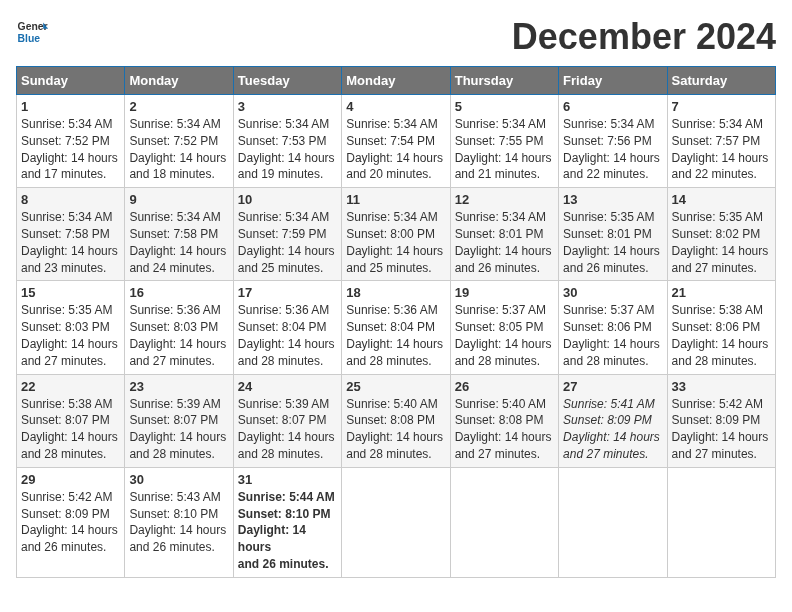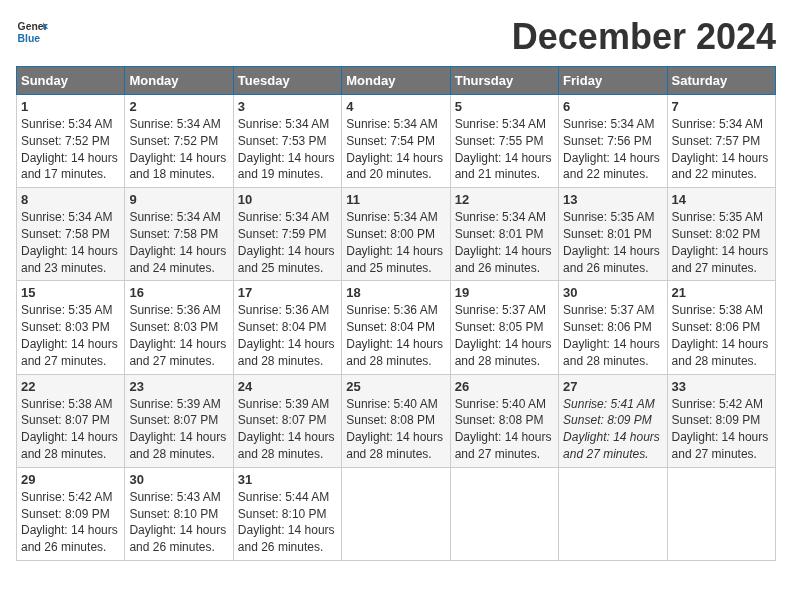--- a/index.html
+++ b/index.html
@@ -323,21 +323,21 @@
         </td>
         <td>
           <span class="day-num">30</span>
           <div class="day-info" style="white-space: pre-line;">Sunrise: 5:43 AM
 Sunset: 8:10 PM
 Daylight: 14 hours
 and 26 minutes.</div>
         </td>
         <td>
           <span class="day-num">31</span>
-          <div class="day-info" style="white-space: pre-line;">Sunrise: 5:44 AM
+          <div class="day-info" style="white-space: pre-line; font-weight: bold;">Sunrise: 5:44 AM
 Sunset: 8:10 PM
 Daylight: 14 hours
 and 26 minutes.</div>
         </td>
         <td class="empty-cell"></td>
         <td class="empty-cell"></td>
         <td class="empty-cell"></td>
         <td class="empty-cell"></td>
       </tr>
     </tbody>

